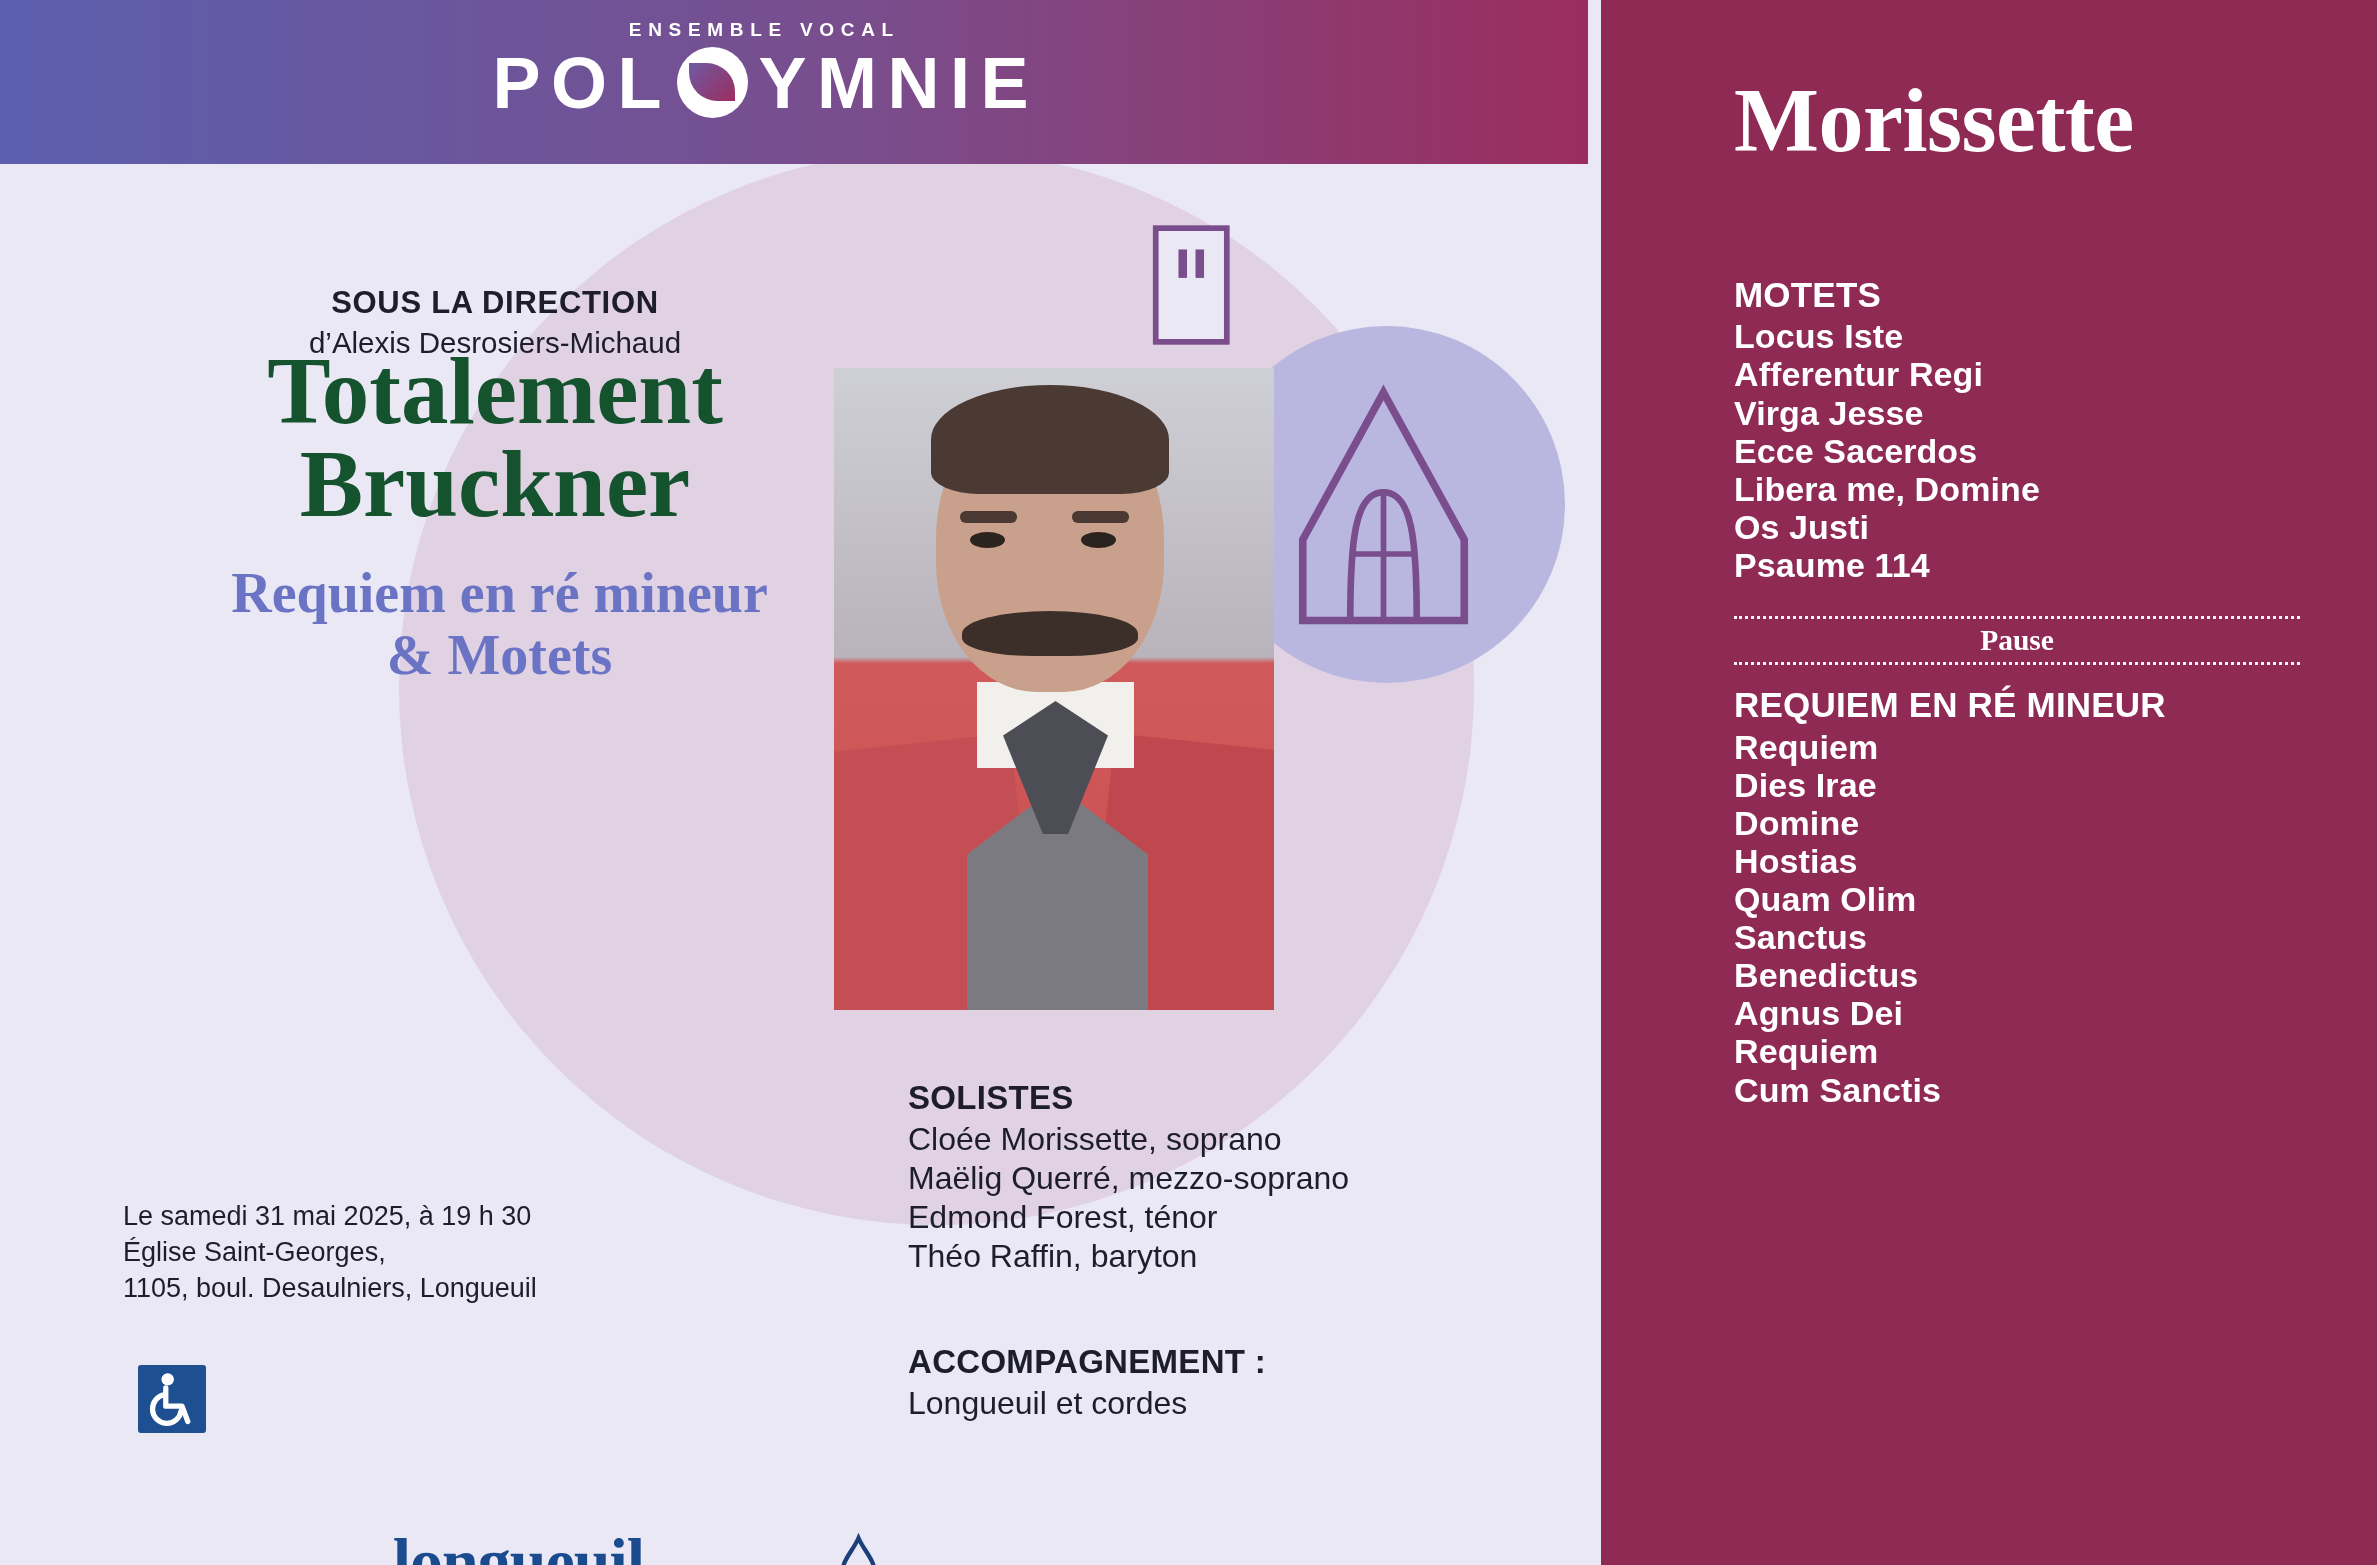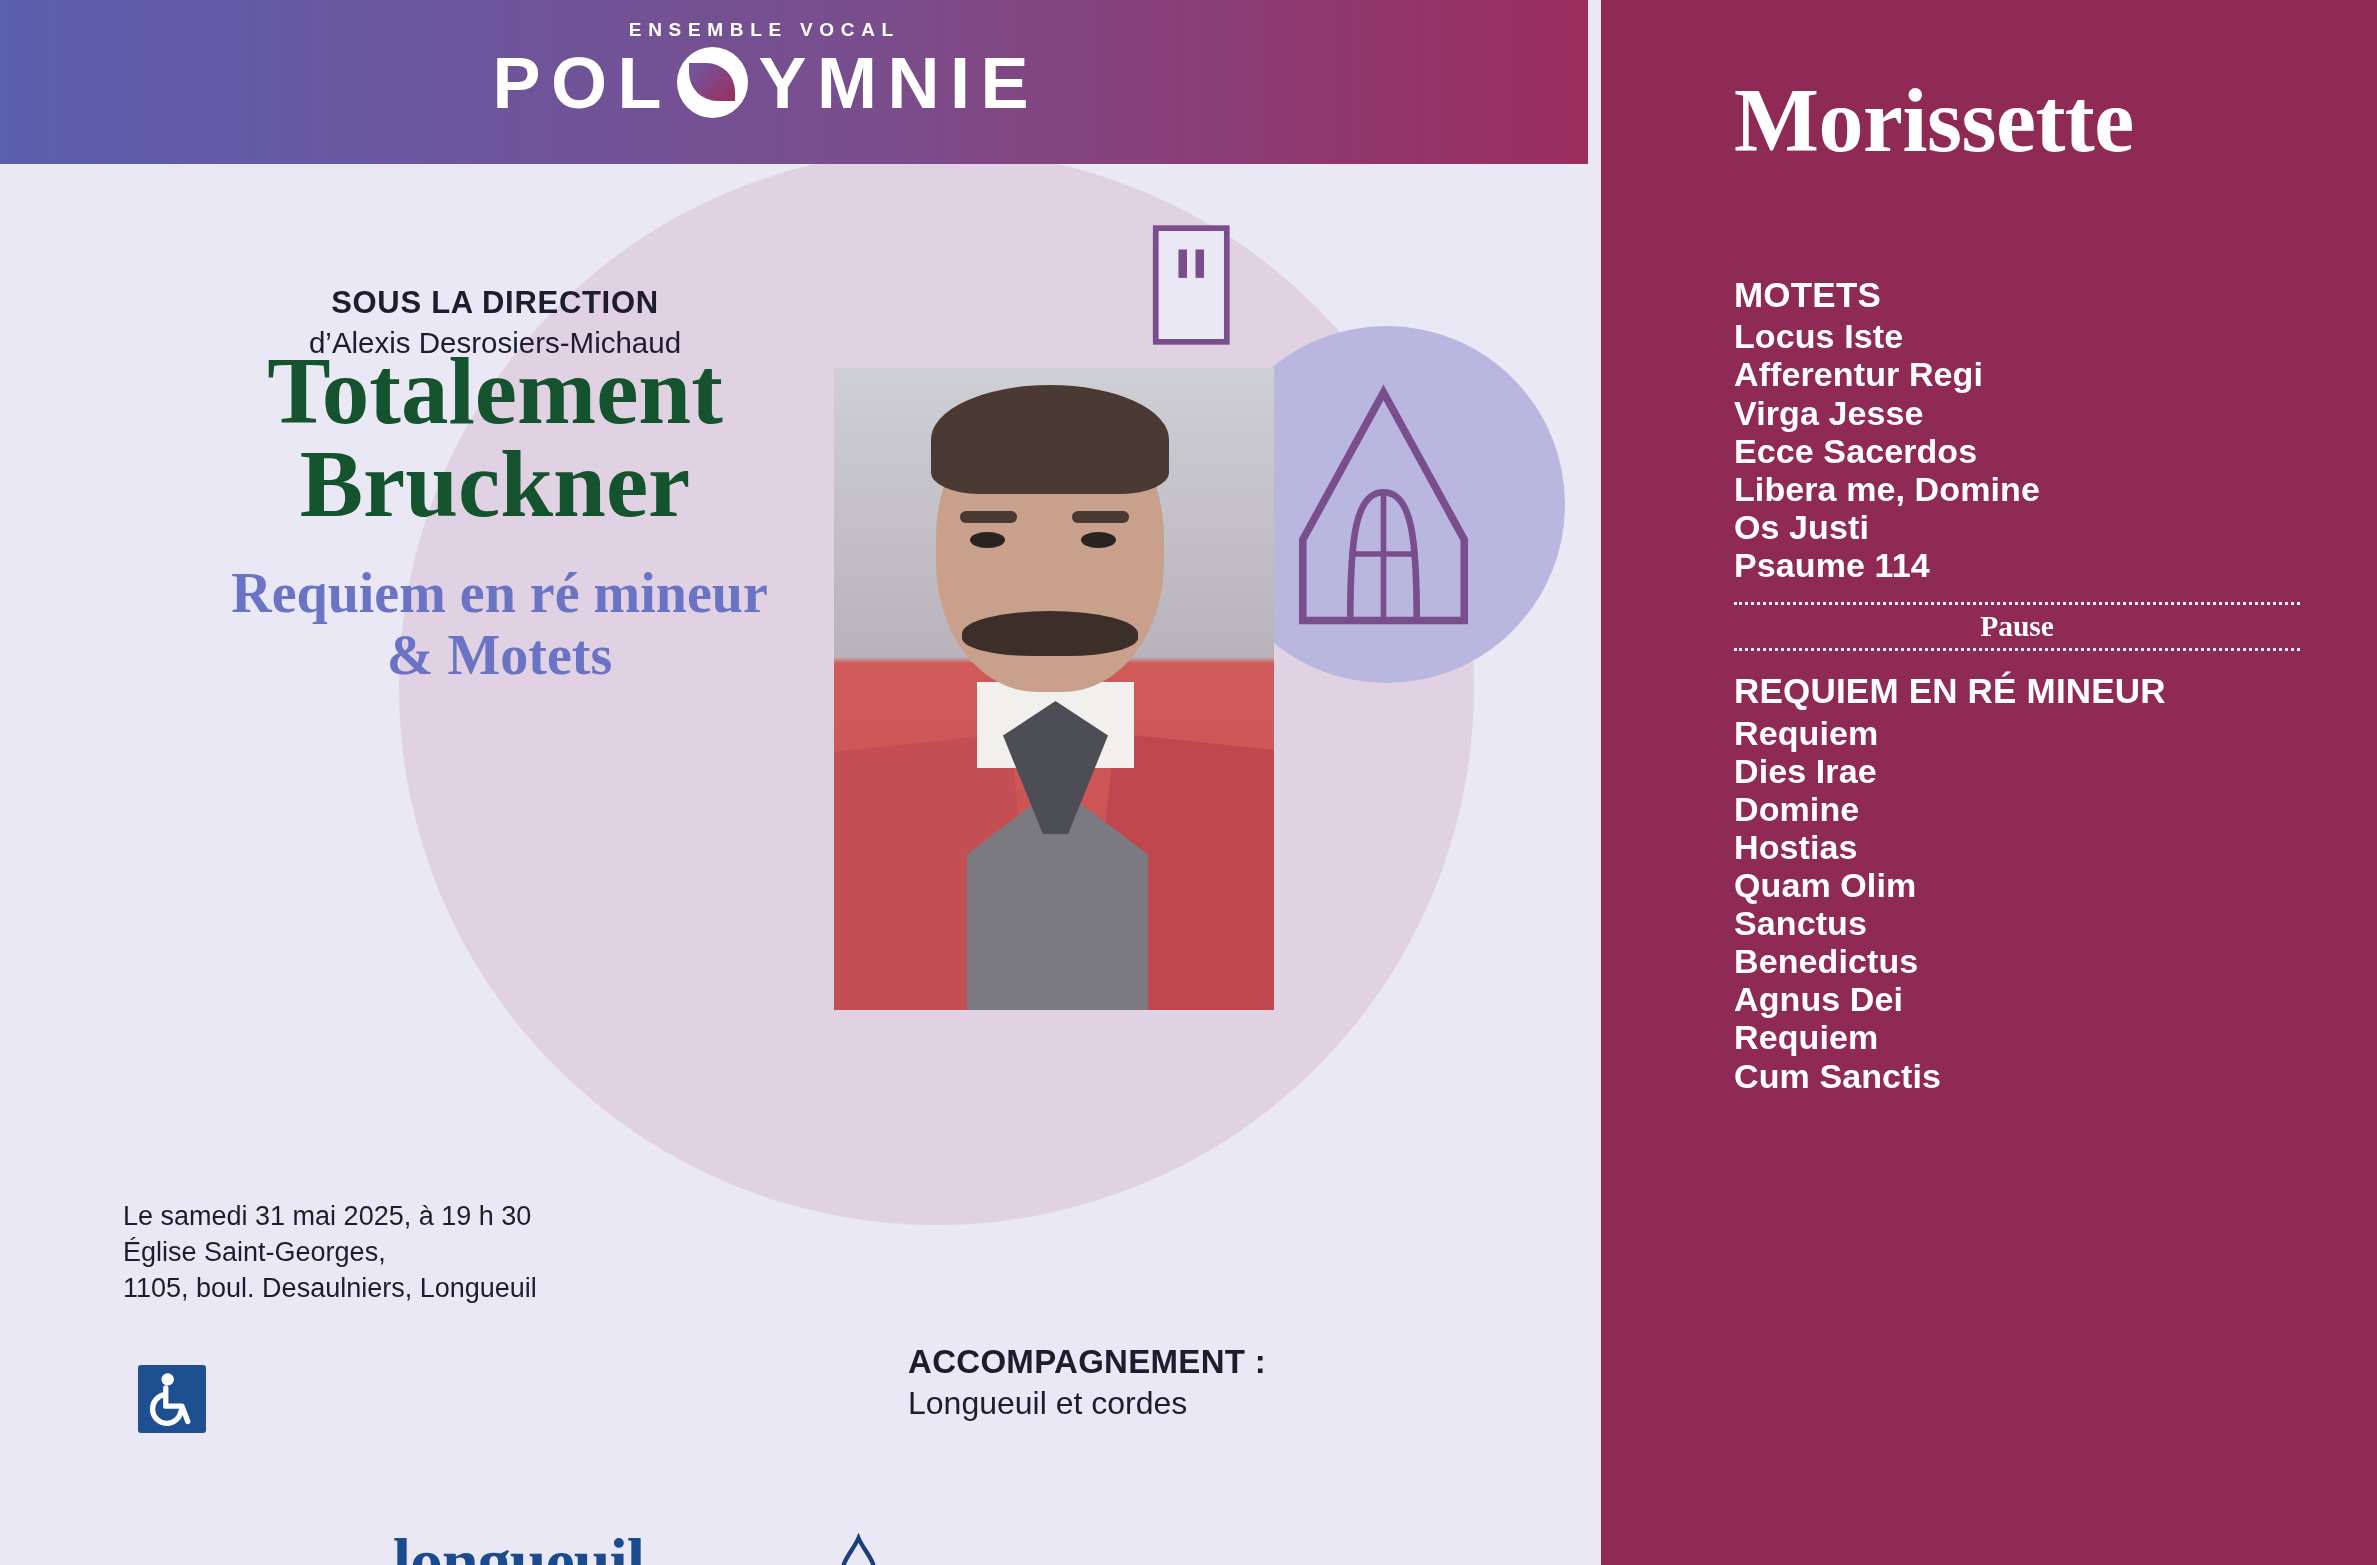--- a/index.html
+++ b/index.html
@@ -128,21 +128,21 @@
     margin-bottom: 2.9px;
     letter-spacing: 0.2px;
   }
   .prog-item {
     font-size: 34px;
     font-weight: 600;
     line-height: 1.12;
     letter-spacing: 0.1px;
   }
   .pause-block {
-    margin: 18px 0 21px 0;
+    margin: 32px 0 21px 0;
     width: 566px;
   }
   .dotline {
     border-top: 3.3px dotted #ffffff;
     opacity: .95;
     height: 0;
   }
   .pause-label {
     font-family: "Liberation Serif", serif;
     font-weight: 700;
@@ -416,20 +416,27 @@
 
     <div class="title-main">
       <div>Totalement</div>
       <div>Bruckner</div>
     </div>
     <div class="title-sub">
       <div>Requiem en ré mineur</div>
       <div>&amp; Motets</div>
     </div>
 
+    <div class="solistes">
+      <div class="block-head">SOLISTES</div>
+      <div class="block-line">Cloée Morissette, soprano</div>
+      <div class="block-line">Maëlig Querré, mezzo-soprano</div>
+      <div class="block-line">Edmond Forest, ténor</div>
+      <div class="block-line">Théo Raffin, baryton</div>
+    </div>
 
     <div class="accomp">
       <div class="block-head">ACCOMPAGNEMENT :</div>
       <div class="block-line">Longueuil et cordes</div>
     </div>
 
     <div class="venue">
       <div>Le samedi 31 mai 2025, à 19 h 30</div>
       <div>Église Saint-Georges,</div>
       <div>1105, boul. Desaulniers, Longueuil</div>

